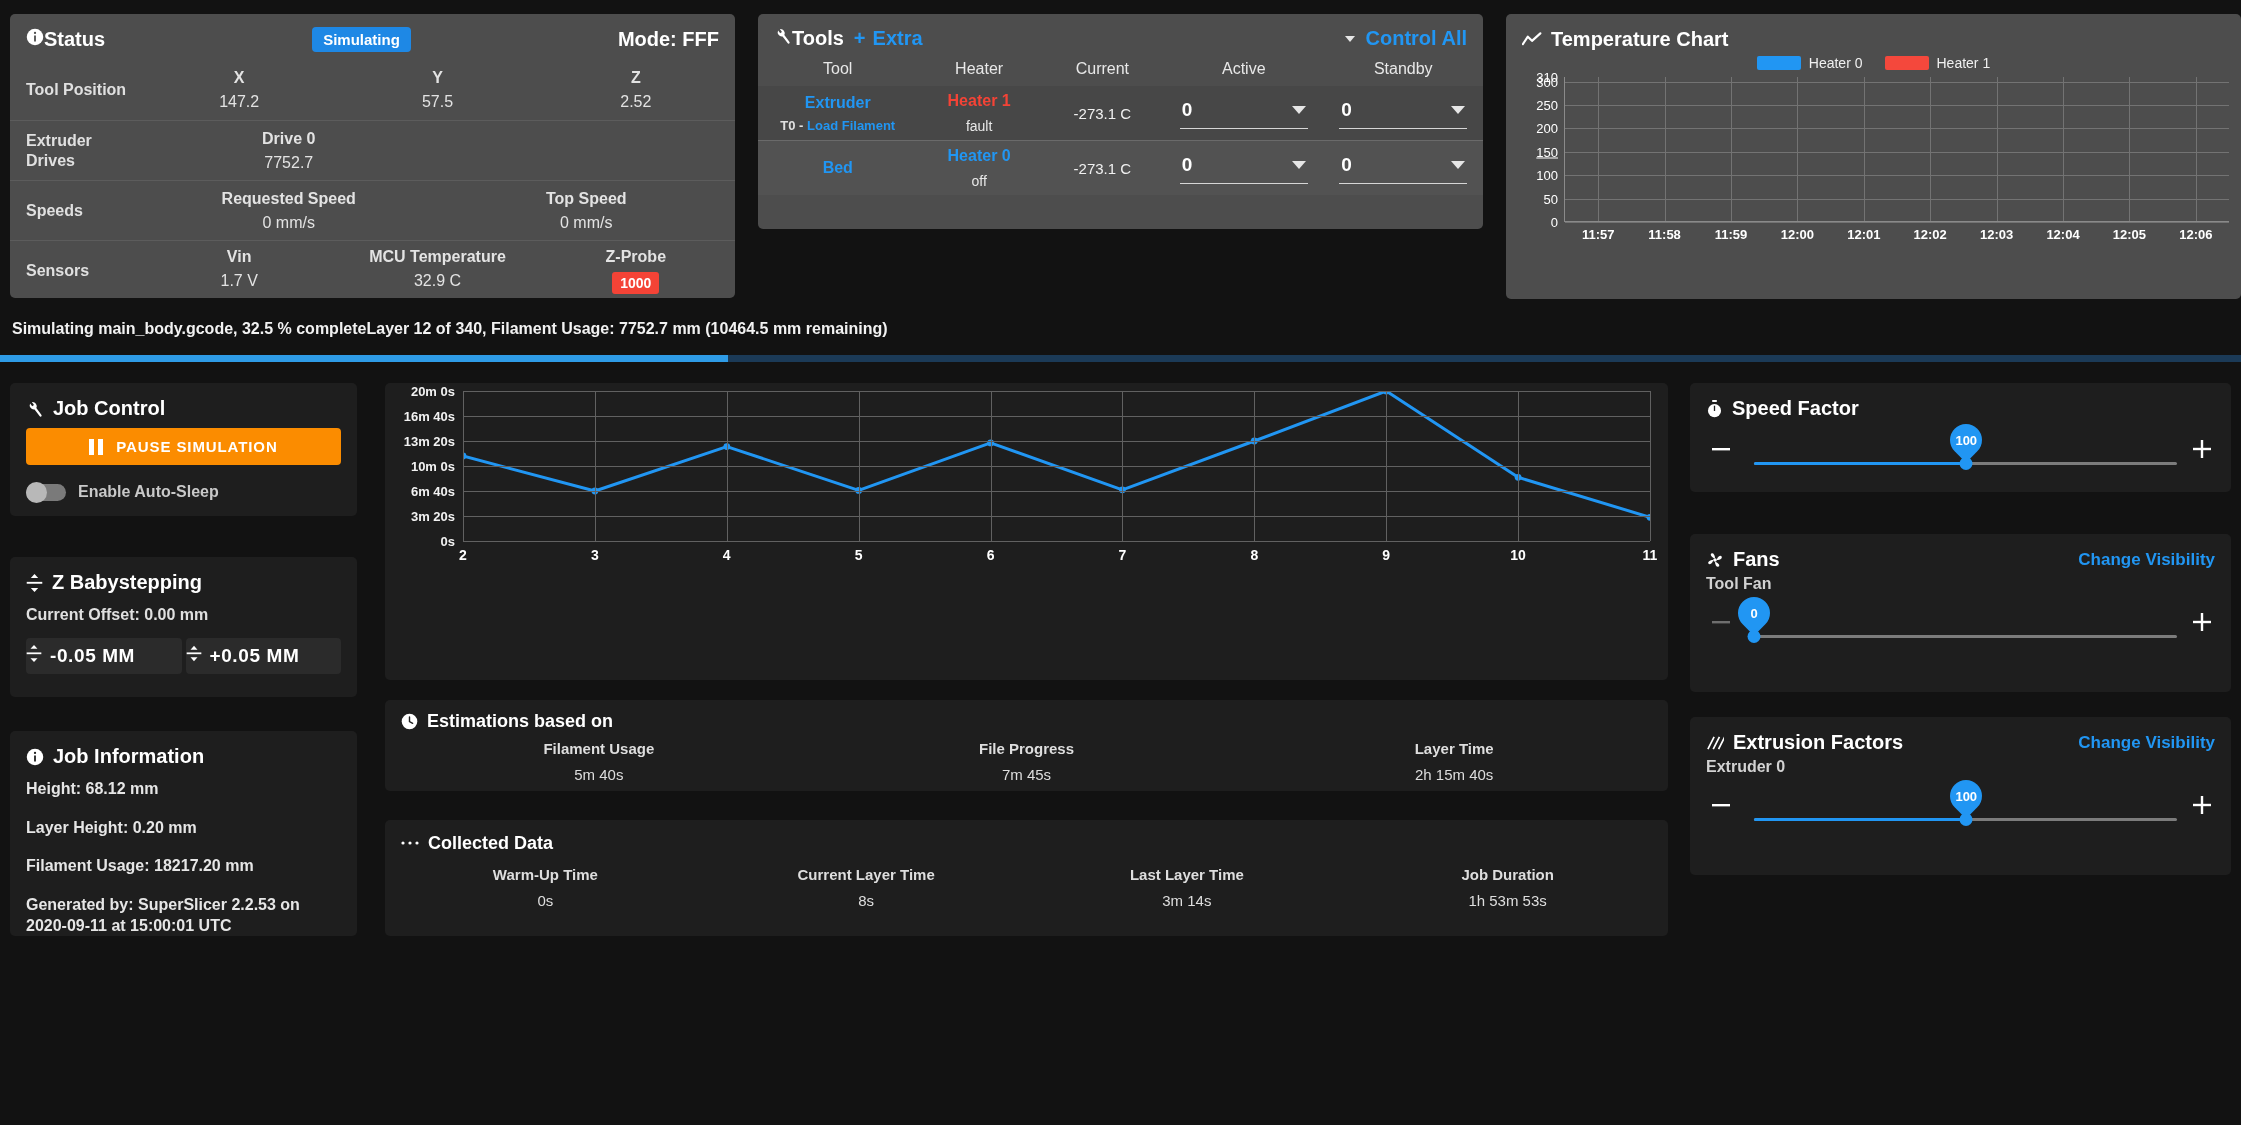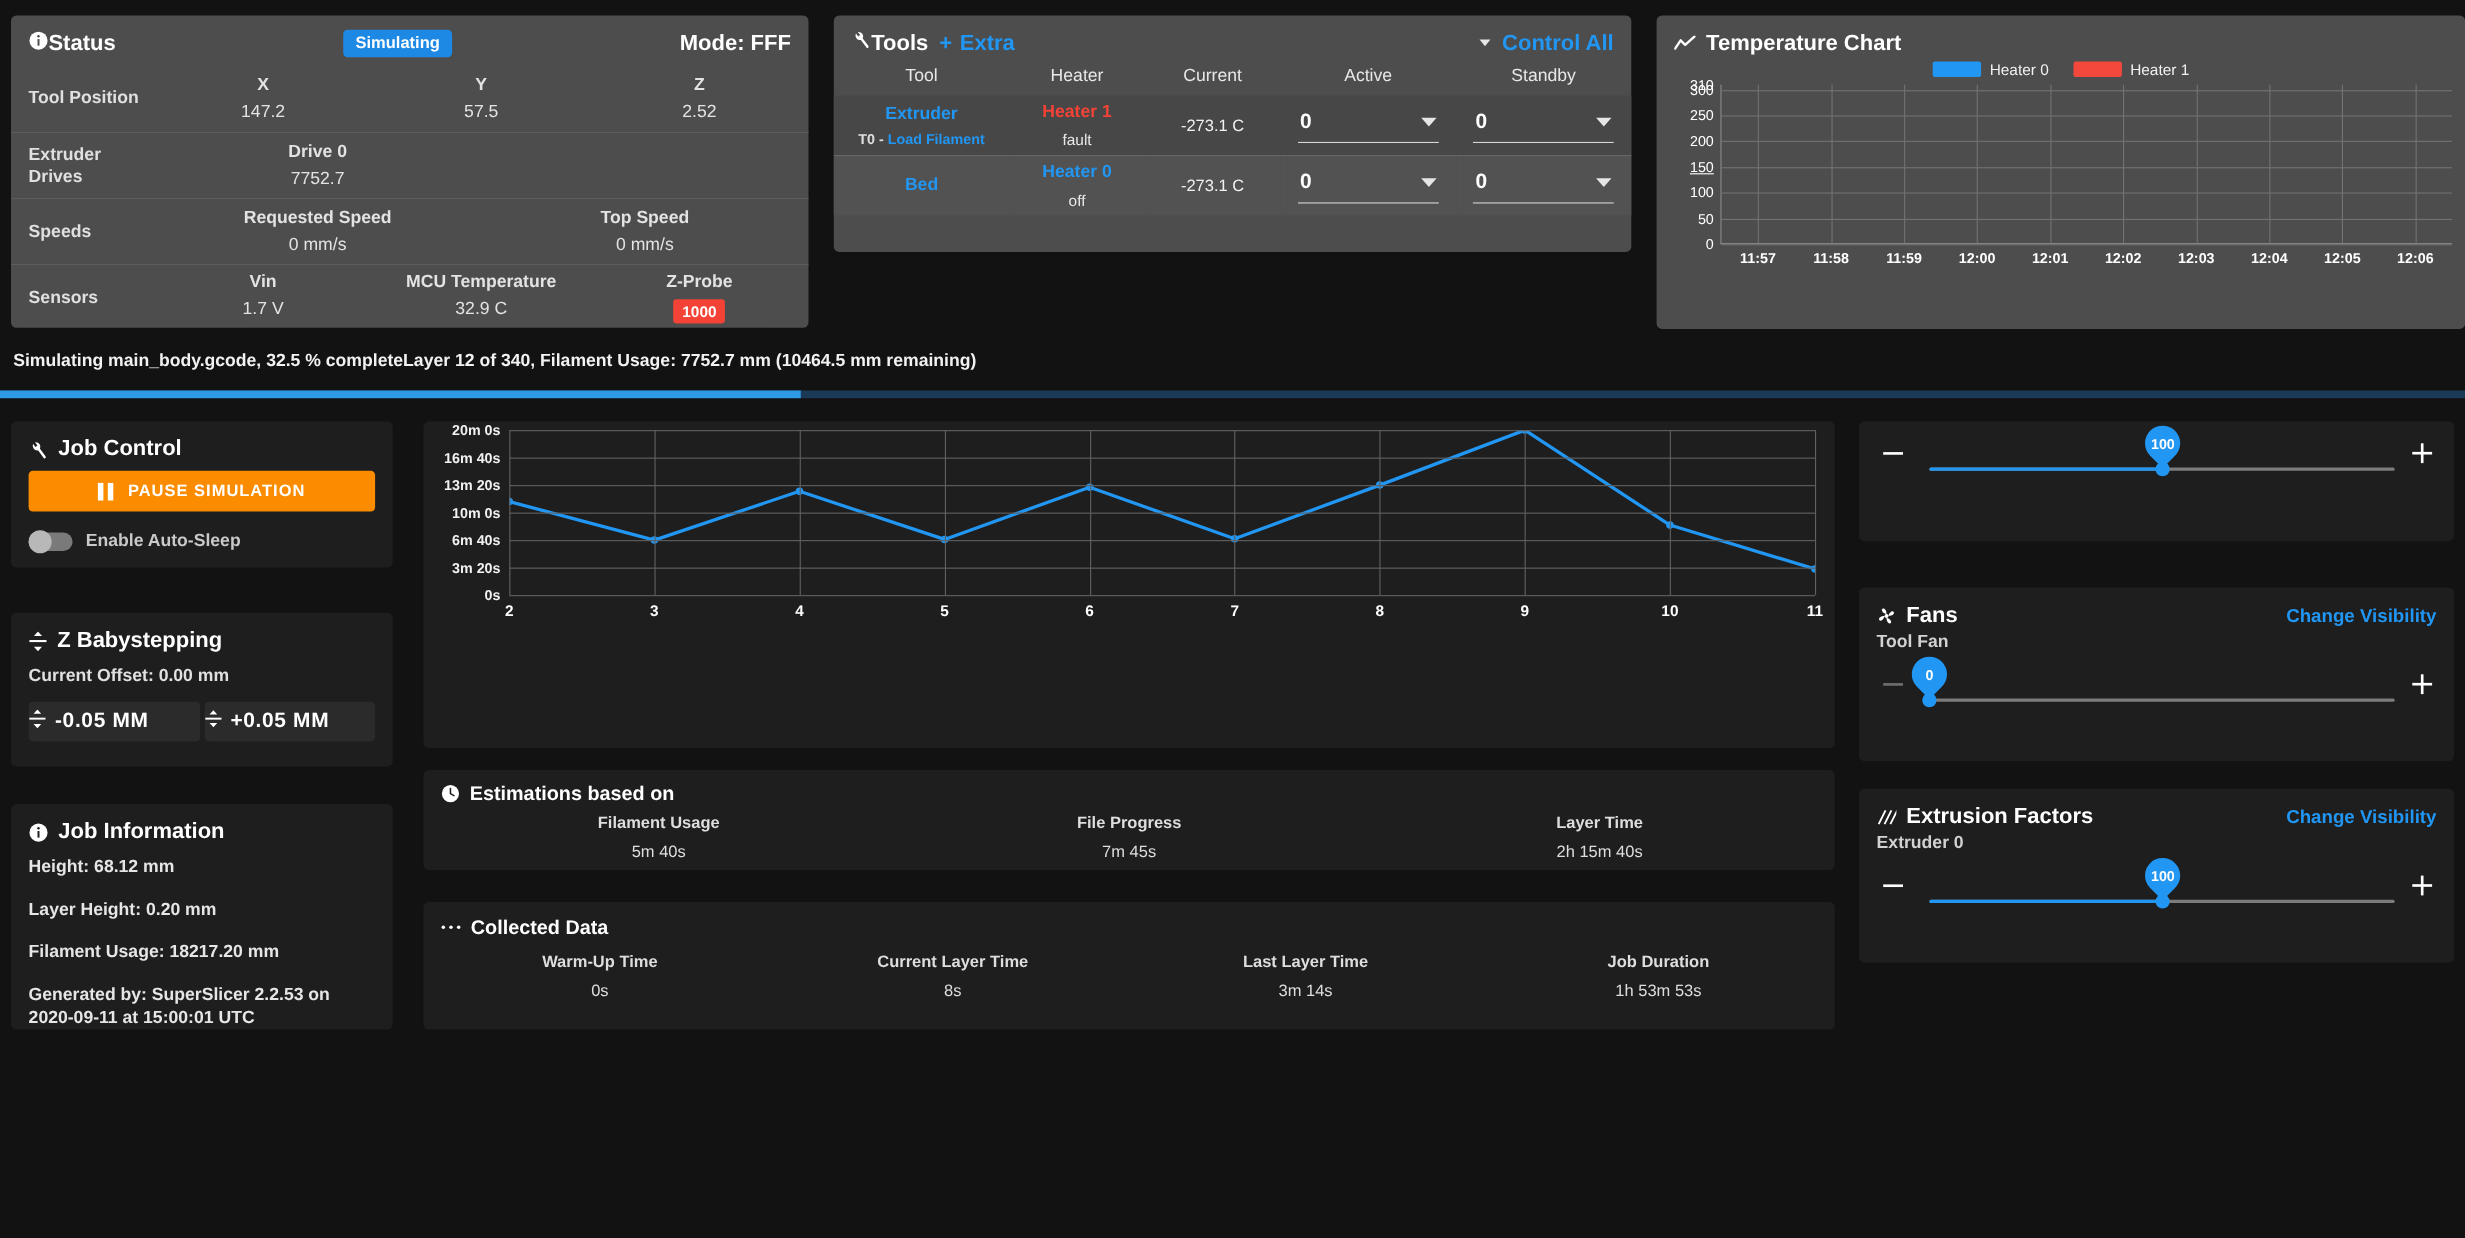--- a/index.html
+++ b/index.html
@@ -29,21 +29,21 @@
 
   .link { color: #2196f3; font-weight: bold; cursor: pointer; }
   .link-sm { font-size: 17px; }
 
   
   .toprow { position: absolute; left: 10px; top: 14px; right: 10px; height: 285px; }
 
   
   #status-panel { position: absolute; left: 0; top: 0; width: 725px; height: 284px; }
   .status-head { display: flex; align-items: center; padding: 13px 16px 8px 16px; }
-  .status-title { font-size: 20px; font-weight: bold; display: flex; align-items: center; }
+  .status-title { font-size: 20px; font-weight: bold; display: flex; align-items: flex-end; }
   .badge {
     background: #1e88e5; color: #fff; font-size: 15px; font-weight: bold;
     border-radius: 4px; padding: 4px 11px; margin-left: 0;
   }
   .status-mode { font-size: 20px; font-weight: bold; }
   .status-rows { }
   .srow { display: flex; align-items: center; border-top: 1px solid #5c5c5c; min-height: 60px; }
   .srow:first-child { border-top: none; }
   .srow-label { width: 130px; padding-left: 16px; font-size: 16px; font-weight: bold; color: #e0e0e0; line-height:1.25;}
   .srow-cells { flex: 1 1 auto; display: flex; }
@@ -596,20 +596,30 @@
         <div class="v">3m 14s</div>
       </div>
       <div class="stat">
         <div class="k">Job Duration</div>
         <div class="v">1h 53m 53s</div>
       </div>
     </div>
   </div>
 
   <div id="speed-factor" class="panel">
+    <div class="panel-head" style="padding-bottom:0;">
+      <span class="ico">
+        <svg width="17" height="18" viewBox="0 0 20 22">
+            <rect x="7.2" y="0" width="5.6" height="2.4" fill="#fff"></rect>
+            <circle cx="10" cy="13" r="8" fill="#fff"></circle>
+            <rect x="9.2" y="7" width="1.6" height="6.4" fill="#1e1e1e"></rect>
+          </svg>
+      </span>
+      <span>Speed Factor</span>
+    </div>
     <div class="slider-row">
       <div class="sbtn minus">
         <svg width="22" height="22" viewBox="0 0 22 22">
             <rect x="2" y="10" width="18" height="2.4" fill="#ffffff"></rect>
           </svg>
       </div>
       <div class="sbtn plus">
         <svg width="22" height="22" viewBox="0 0 22 22">
             <rect x="2" y="9.8" width="18" height="2.4" fill="#ffffff"></rect>
             <rect x="9.8" y="2" width="2.4" height="18" fill="#ffffff"></rect>

